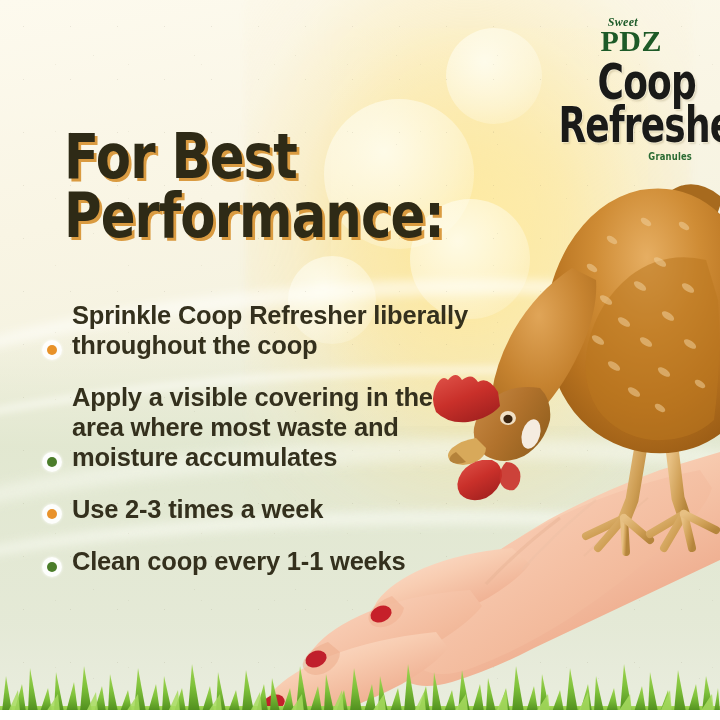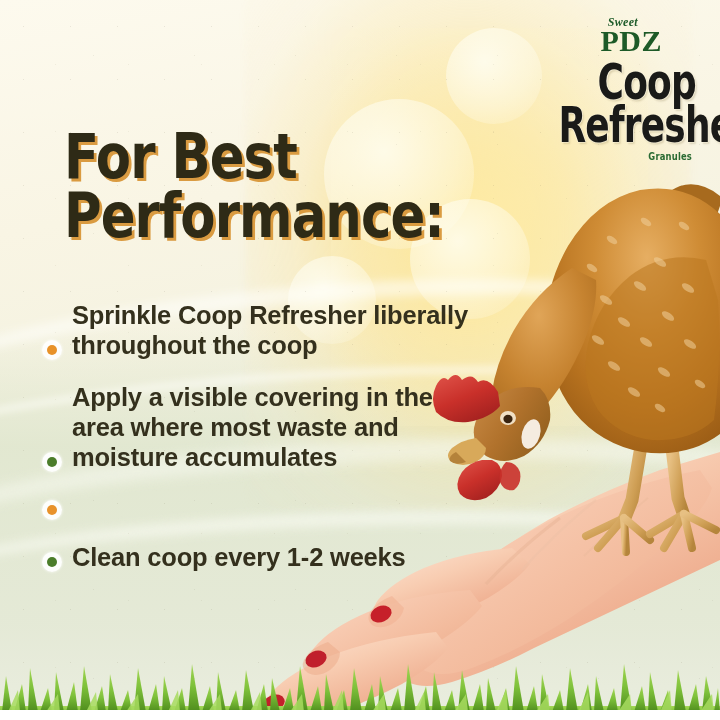--- a/index.html
+++ b/index.html
@@ -457,22 +457,23 @@
     <div class="bullet-row">
       <span class="dot">
           <i style="background: rgb(75, 125, 42);"></i>
         </span>
       <span class="bullet-text">Apply a visible covering in the area where most waste and moisture accumulates</span>
     </div>
     <div class="bullet-row">
       <span class="dot">
           <i style="background: rgb(232, 146, 42);"></i>
         </span>
+      <span class="bullet-text">Use 2-3 times a week</span>
     </div>
     <div class="bullet-row">
       <span class="dot">
           <i style="background: rgb(75, 125, 42);"></i>
         </span>
-      <span class="bullet-text">Clean coop every 1-2 weeks</span>
+      <span class="bullet-text">Clean coop every 1-1 weeks</span>
     </div>
   </div>
 
 </div>
 
 </body></html>

